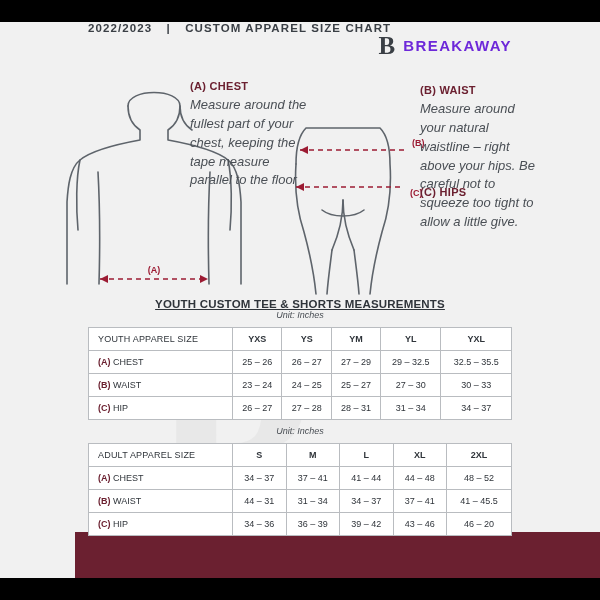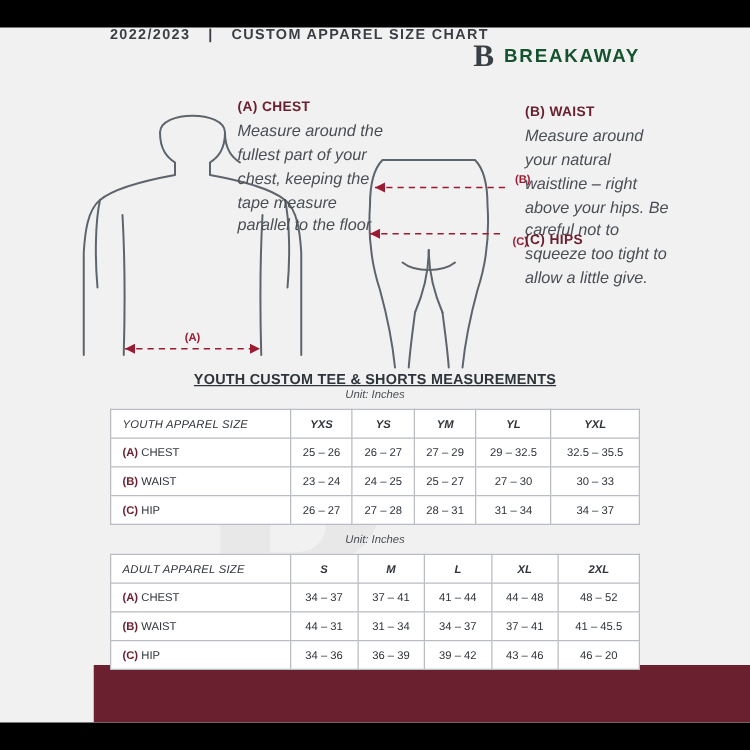--- a/index.html
+++ b/index.html
@@ -39,21 +39,21 @@
   .header-sep{margin:0 10px;color:#3a3f45;}
   .brand{
     position:absolute;right:88px;top:50%;transform:translateY(-50%);
     display:flex;align-items:center;gap:8px;
   }
   .brand-mark{
     font-family:"Liberation Serif", serif;
     font-size:25px;font-weight:bold;color:#3a3f45;line-height:1;
   }
   .brand-name{
-    font-size:15px;font-weight:bold;letter-spacing:1.4px;color:#14532d;
+    font-size:15px;font-weight:bold;letter-spacing:1.4px;color:#6d28d9;
   }
 
   
   .diagram{position:absolute;left:0;top:46px;width:600px;height:228px;}
   .diagram svg{position:absolute;left:0;top:0;}
 
   .note{position:absolute;width:128px;}
   .note-title{
     font-size:11px;font-weight:bold;color:#6b2030;letter-spacing:.3px;
     margin-bottom:4px;
@@ -80,21 +80,21 @@
   th,td{
     border:1px solid #b9bcc0;
     height:22px;
     font-size:9px;color:#2f343a;
     text-align:center;
     padding:0 2px;
   }
   th.row-head,td.row-head{
     text-align:left;padding-left:9px;width:132px;
   }
-  th{font-weight:normal;font-style:italic;}
+  th{font-weight:normal;}
   th.row-head{font-weight:normal;letter-spacing:.2px;}
   .lbl{color:#6b2030;font-weight:bold;}
   .sizehead{font-weight:bold;}
   #youth-block{top:276px;}
   #adult-block{top:404px;}
 </style>
 </head>
 <body>
 
 <div class="page">

